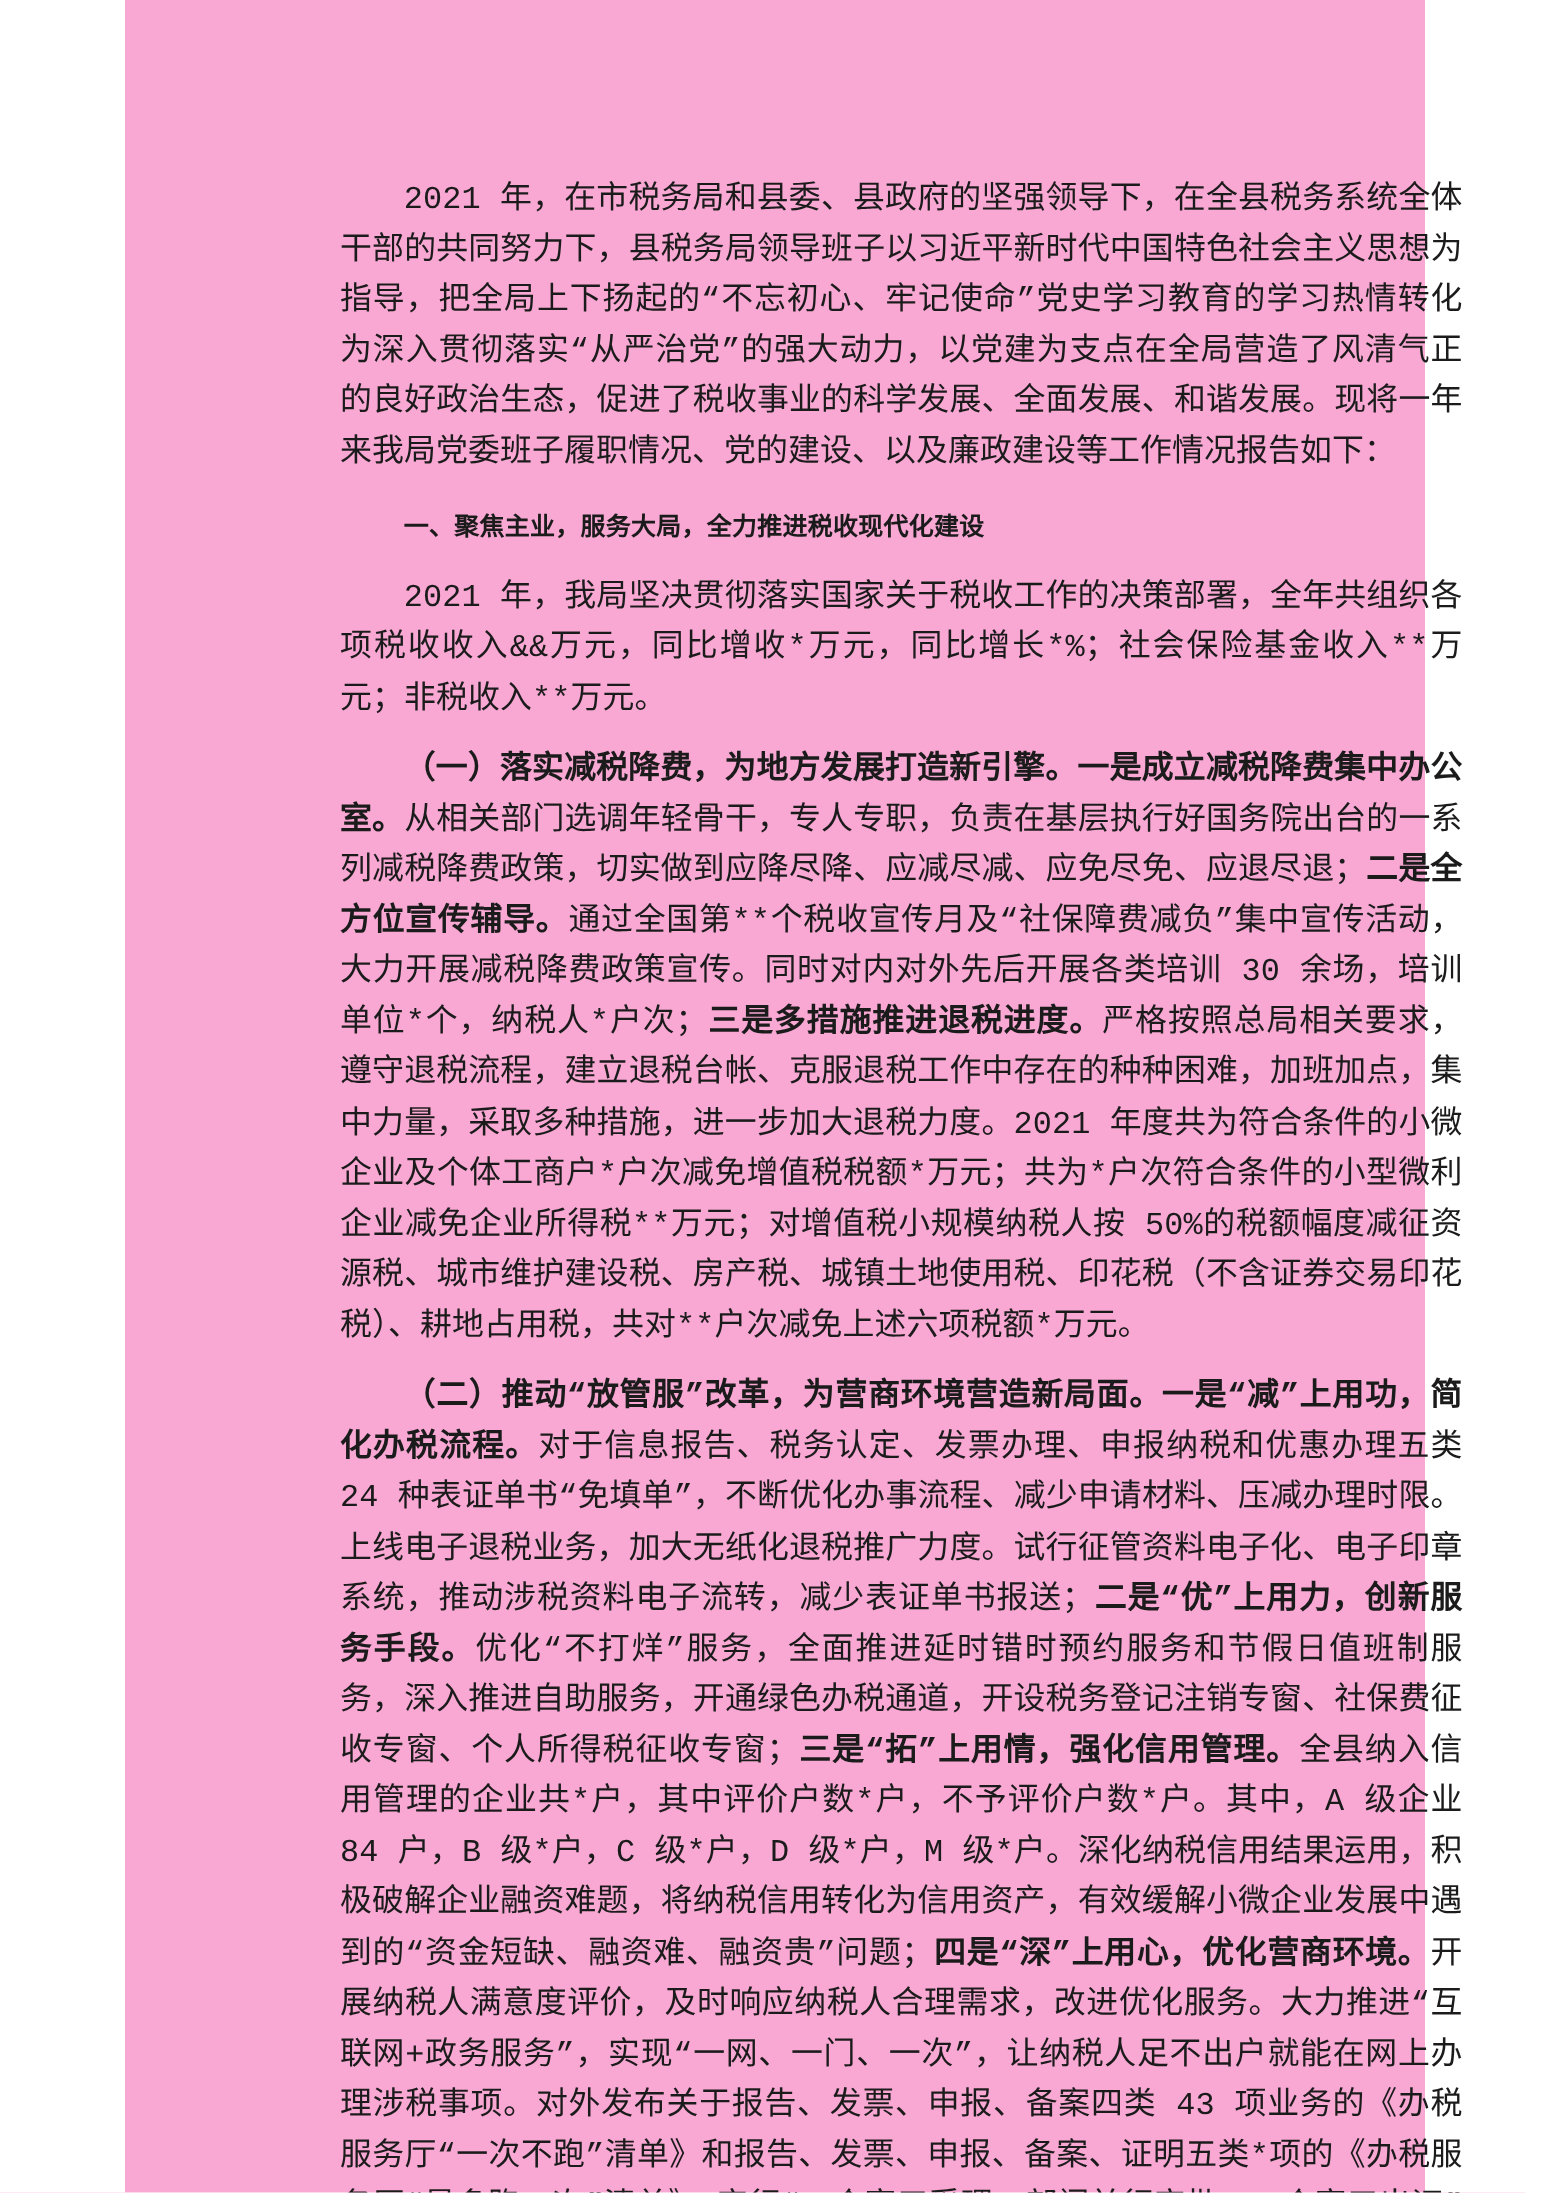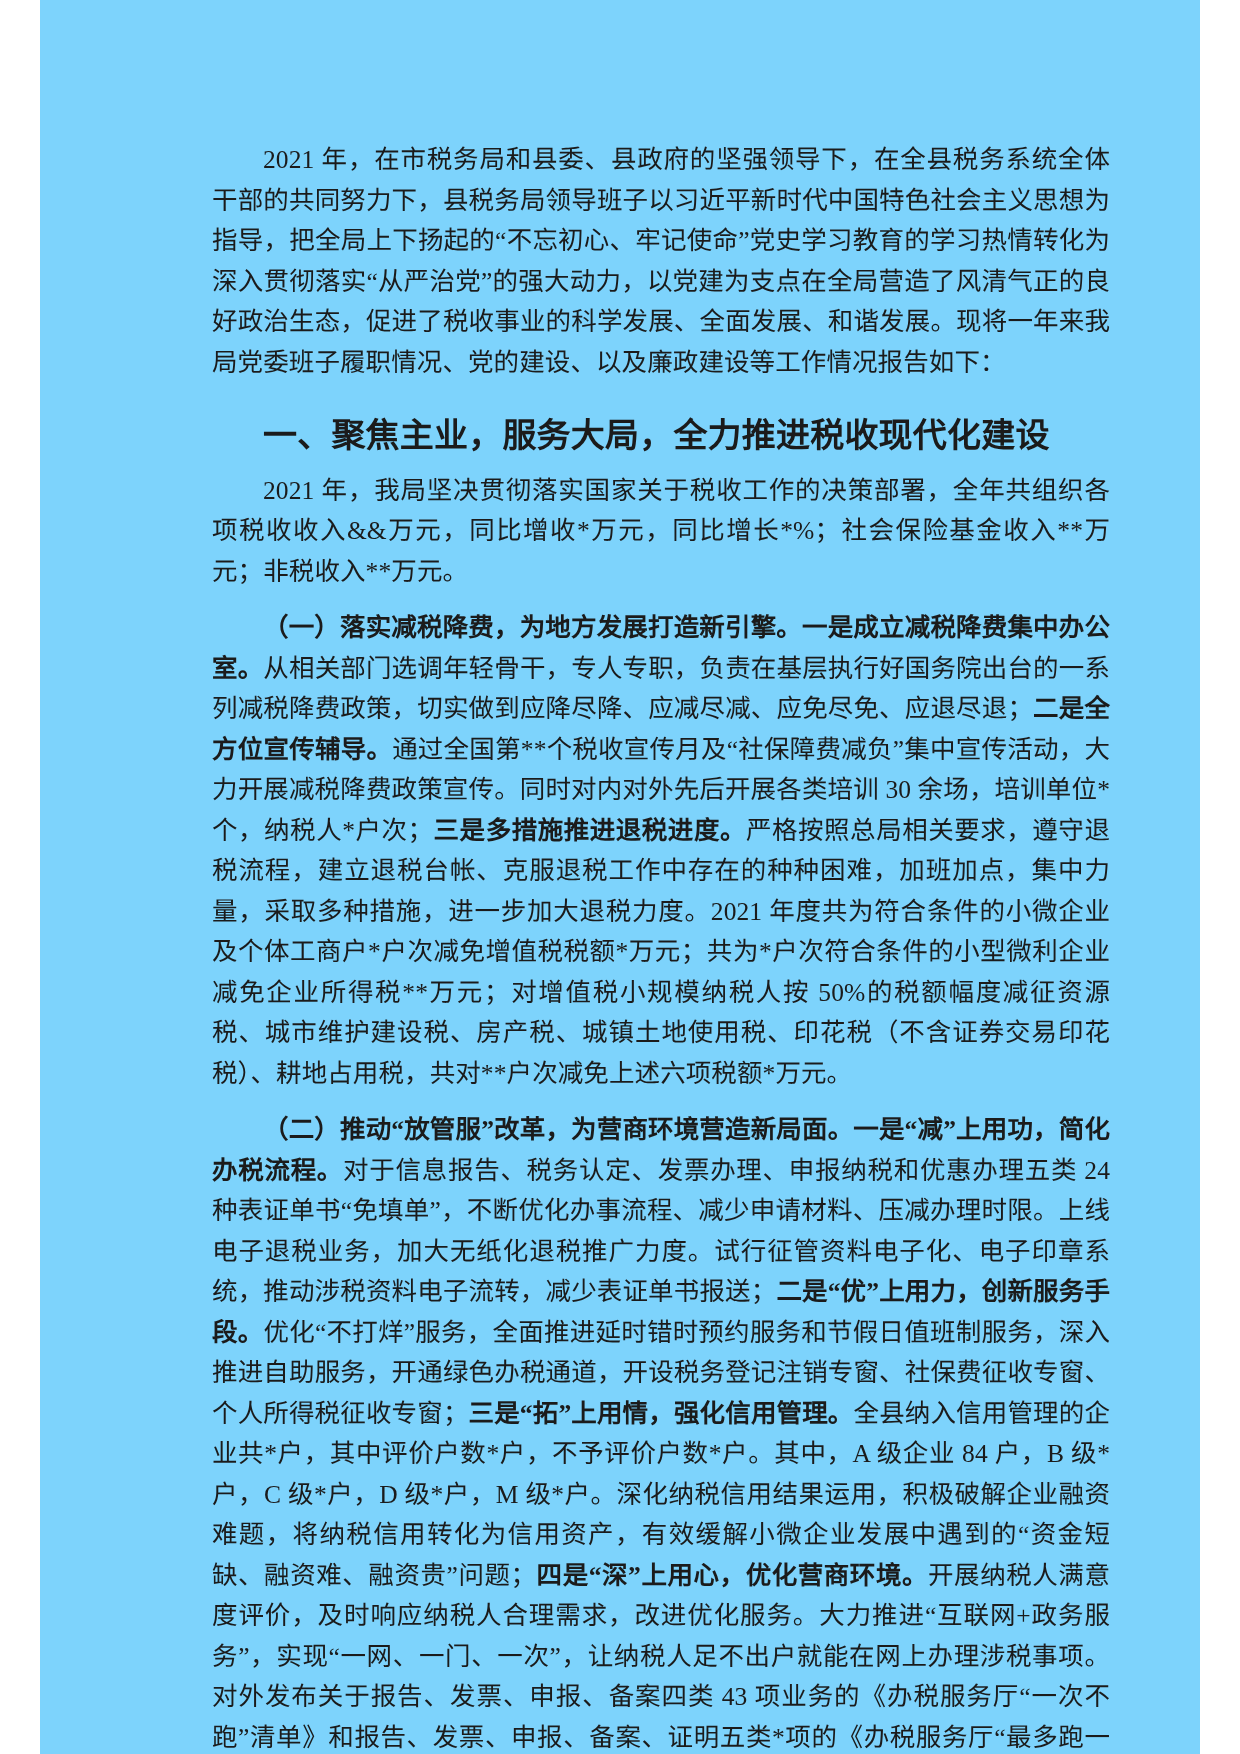--- a/index.html
+++ b/index.html
@@ -2,26 +2,26 @@
 <html lang="zh-CN"><head>
 <meta charset="utf-8">
 <style>
   html, body {
     margin: 0;
     padding: 0;
     background: #ffffff;
   }
   .page {
     position: relative;
-    width: 1160px;
+    width: 1040px;
     height: 1754px;
-    background: #7dd3fc;
+    background: #f9a8d4;
     margin: 0 auto;
     box-sizing: border-box;
-    font-family: Liberation Serif, serif;
+    font-family: Liberation Mono, monospace;
     color: #1b1b1b;
   }
   .content {
     position: absolute;
     left: 172px;
     top: 140px;
     width: 898px;
   }
   p.para {
     margin: 0 0 2px 0;
@@ -29,22 +29,22 @@
     line-height: 40.5px;
     text-align: justify;
     text-justify: inter-ideograph;
     letter-spacing: 0.1px;
     text-indent: 0;
   }
   p.para.indent {
     text-indent: 51px;
   }
   p.heading {
-    margin: 17px 0 14px 0;
-    font-size: 34px;
+    margin: 5px 0 14px 0;
+    font-size: 20px;
     line-height: 40.5px;
     font-weight: bold;
     text-indent: 51px;
     letter-spacing: 0.2px;
   }
   b.b {
     font-weight: bold;
   }
   .spacer-sm { height: 14px; }
 </style>

